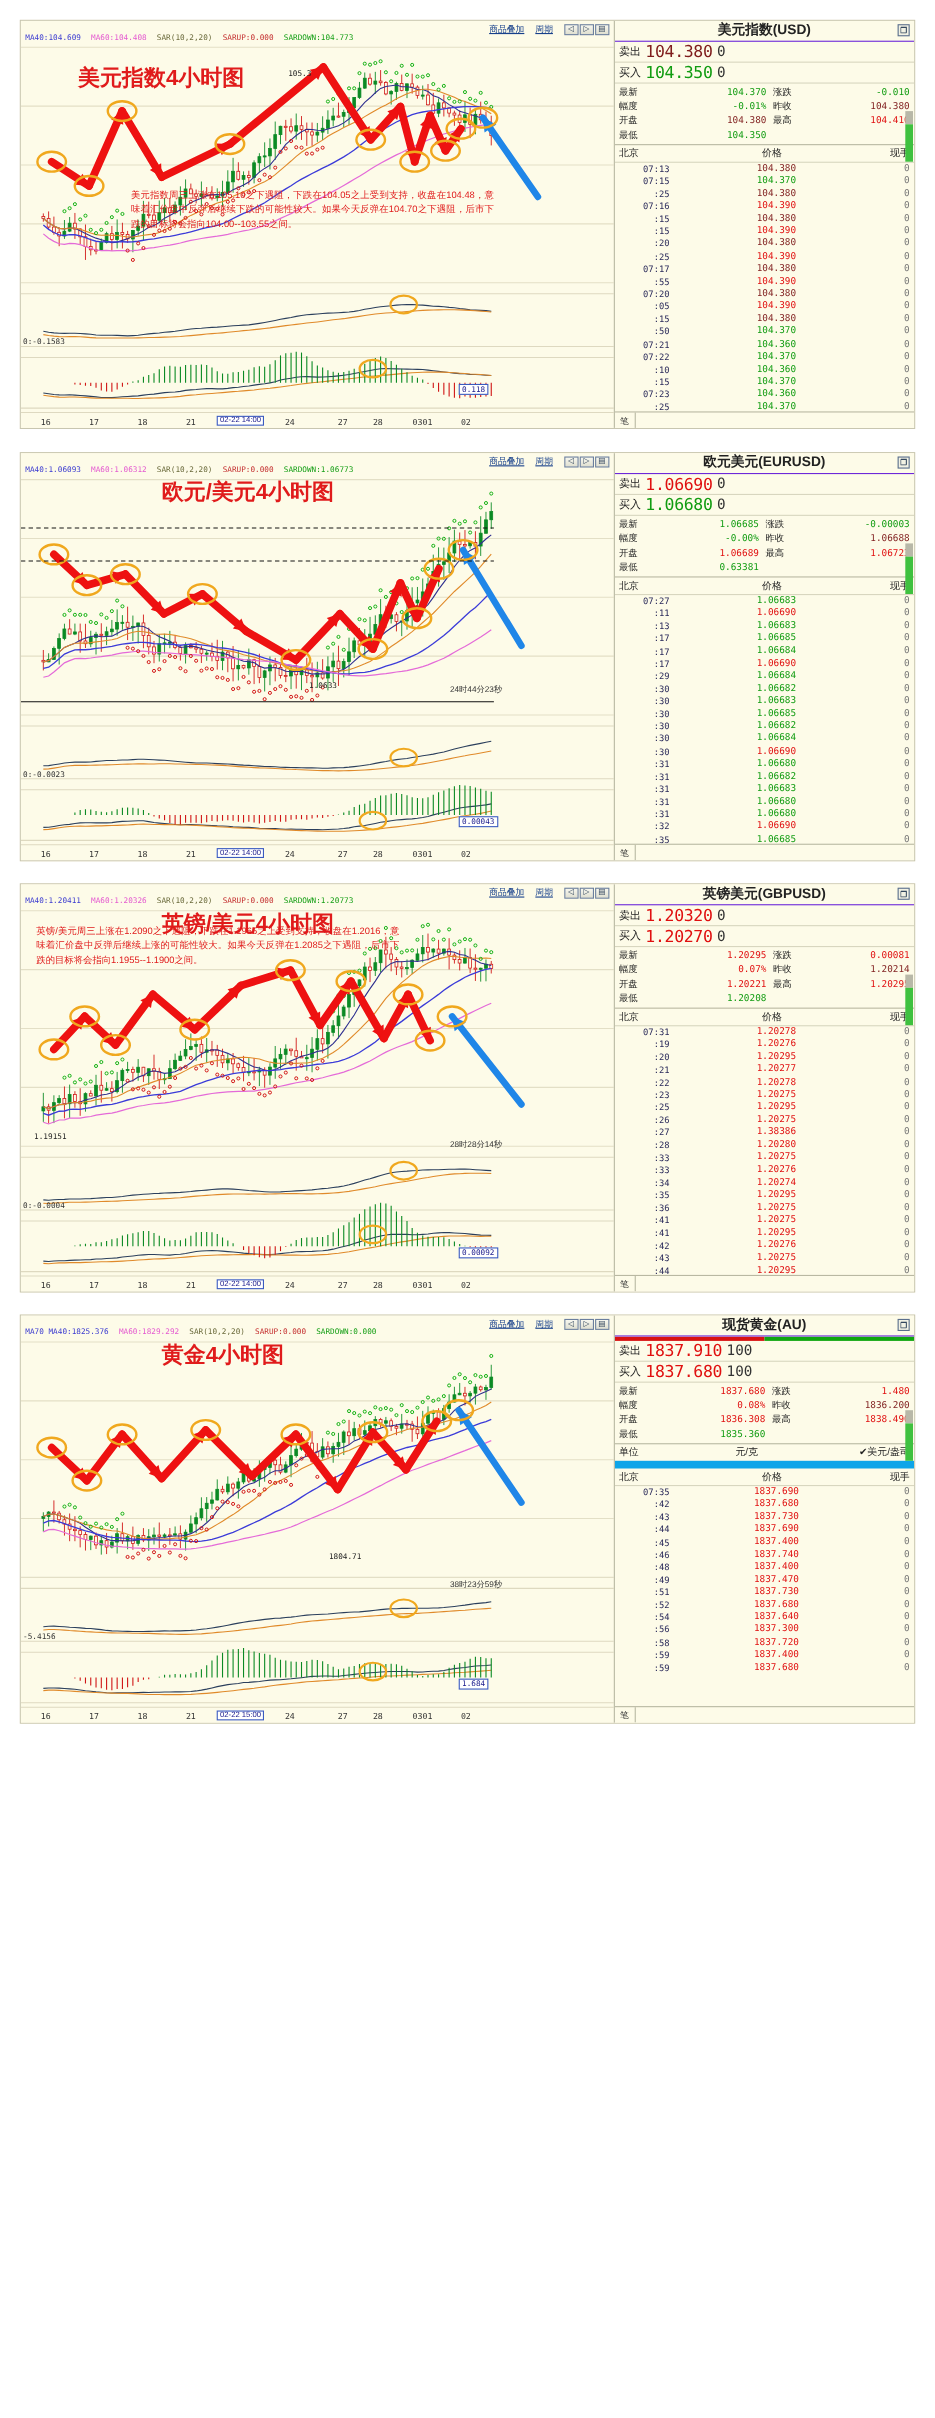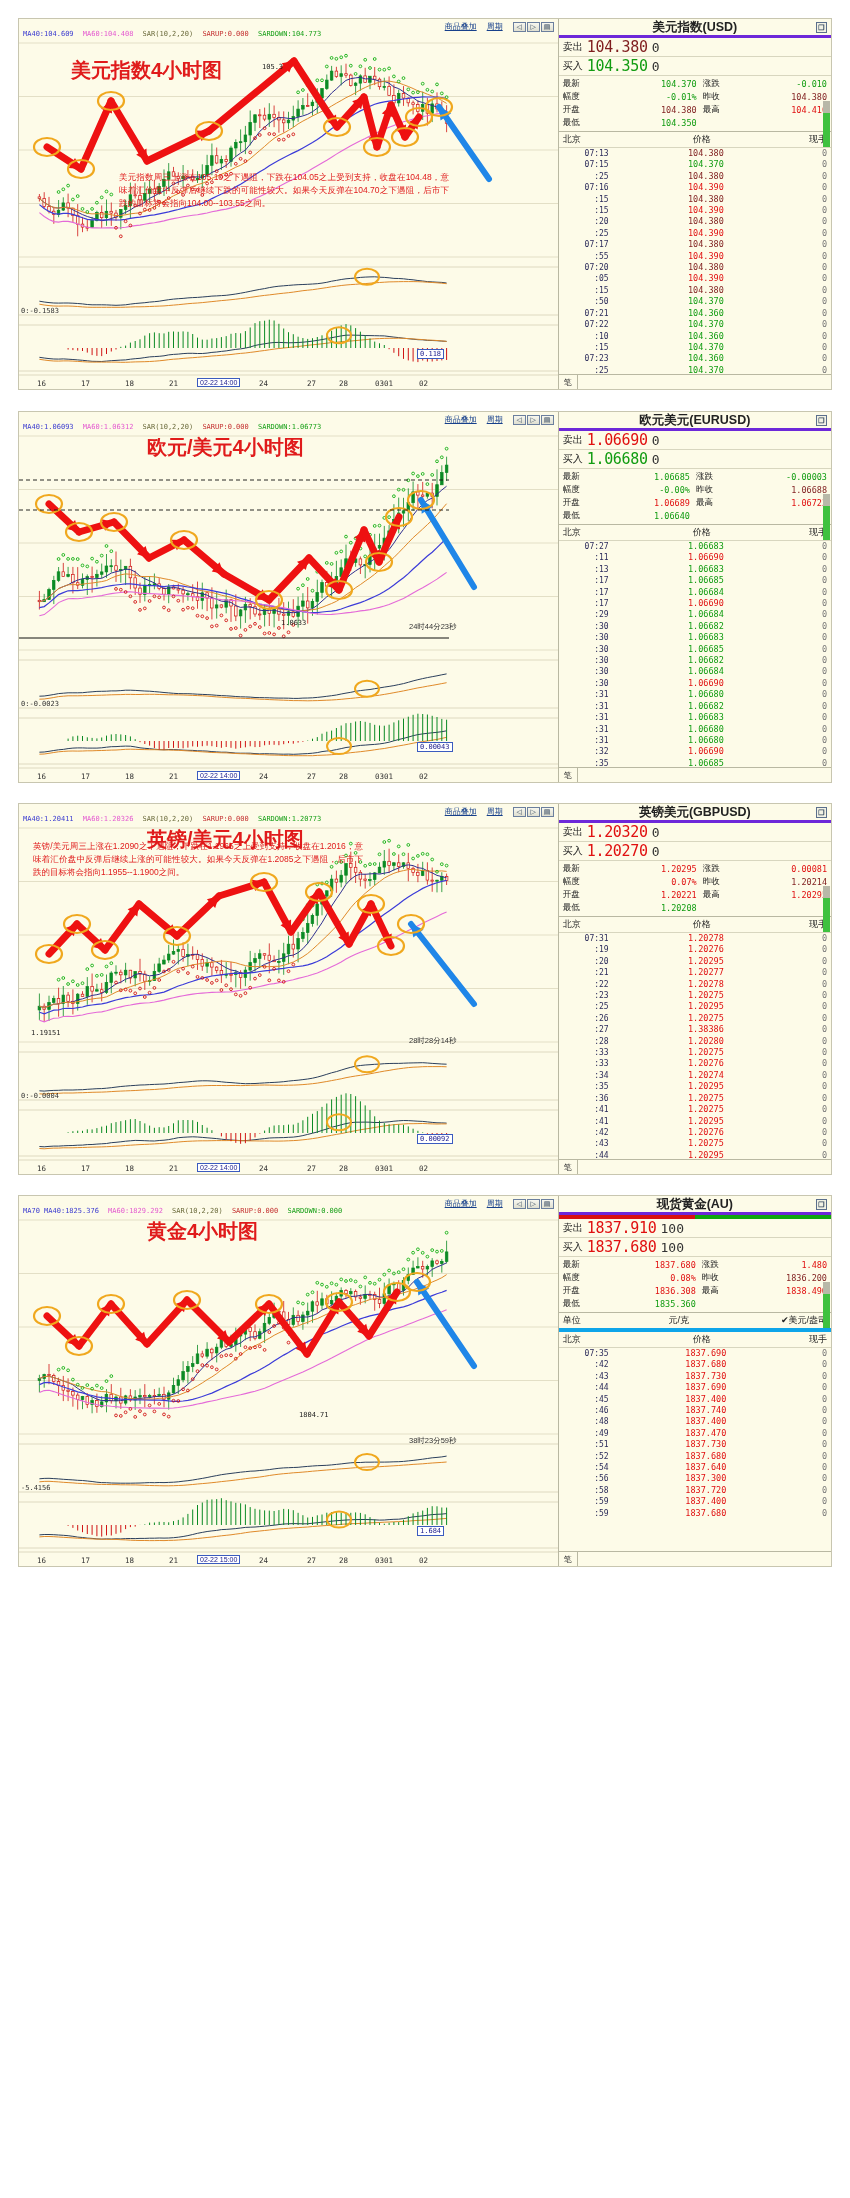--- a/index.html
+++ b/index.html
@@ -95,21 +95,21 @@
   .x-axis span { position:absolute; }
   .x-sel {
     position:absolute; border:1px solid #3b5bbf; background:#fff; color:#1a1a8c;
     padding:0 2px; font-size:7px;
   }
 
   
   .q-title {
     height: 19px; display:flex; justify-content:center;
     font-size: 12.5px; font-weight: bold; color:#222;
-    border-bottom: 3px solid #6d28d9; position: relative;
+    border-bottom: 1px solid #6d28d9; position: relative;
     background: #fdfbe8;
   }
   .q-restore {
     position:absolute; right:4px; top:3px; width:11px; height:11px;
     border:1px solid #5b6f8c; background:#f2f2e4; font-size:7px;
     display:flex;align-items:center;justify-content:center;color:#33475e;
   }
   .q-colorbar { height:4px; display:flex; }
   .q-colorbar .cb-r { flex:1; background:#d81111; }
   .q-colorbar .cb-g { flex:1; background:#0fa60f; }
@@ -1257,21 +1257,21 @@
       <td class="v2 gray">1.06688</td>
     </tr>
               <tr>
       <td class="k">开盘</td>
       <td class="v red">1.06689</td>
       <td class="k2">最高</td>
       <td class="v2 red">1.06723</td>
     </tr>
               <tr>
       <td class="k">最低</td>
-      <td class="v green">1.06640</td>
+      <td class="v green">0.63381</td>
       <td class="k2"></td>
       <td class="v2 gray"></td>
     </tr>
             </tbody>
           </table>
       </div>
 
       <div class="tick-head">
         <span class="c1">北京</span>
         <span class="c2">价格</span>
@@ -2486,21 +2486,21 @@
               <tr>
       <td class="k">最低</td>
       <td class="v green">1835.360</td>
       <td class="k2"></td>
       <td class="v2 gray"></td>
     </tr>
             </tbody>
           </table>
       </div>
 
-    <div class="tick-head" style="border-bottom:4px solid #0ea5e9">
+    <div class="tick-head" style="border-bottom:7px solid #0ea5e9">
       <span class="c1">单位</span>
       <span class="c2">元/克</span>
       <span style="width:84px;text-align:right">✔<span>美元/盎司</span></span>
     </div>
 
       <div class="tick-head">
         <span class="c1">北京</span>
         <span class="c2">价格</span>
         <span class="c3">现手</span>
       </div>

